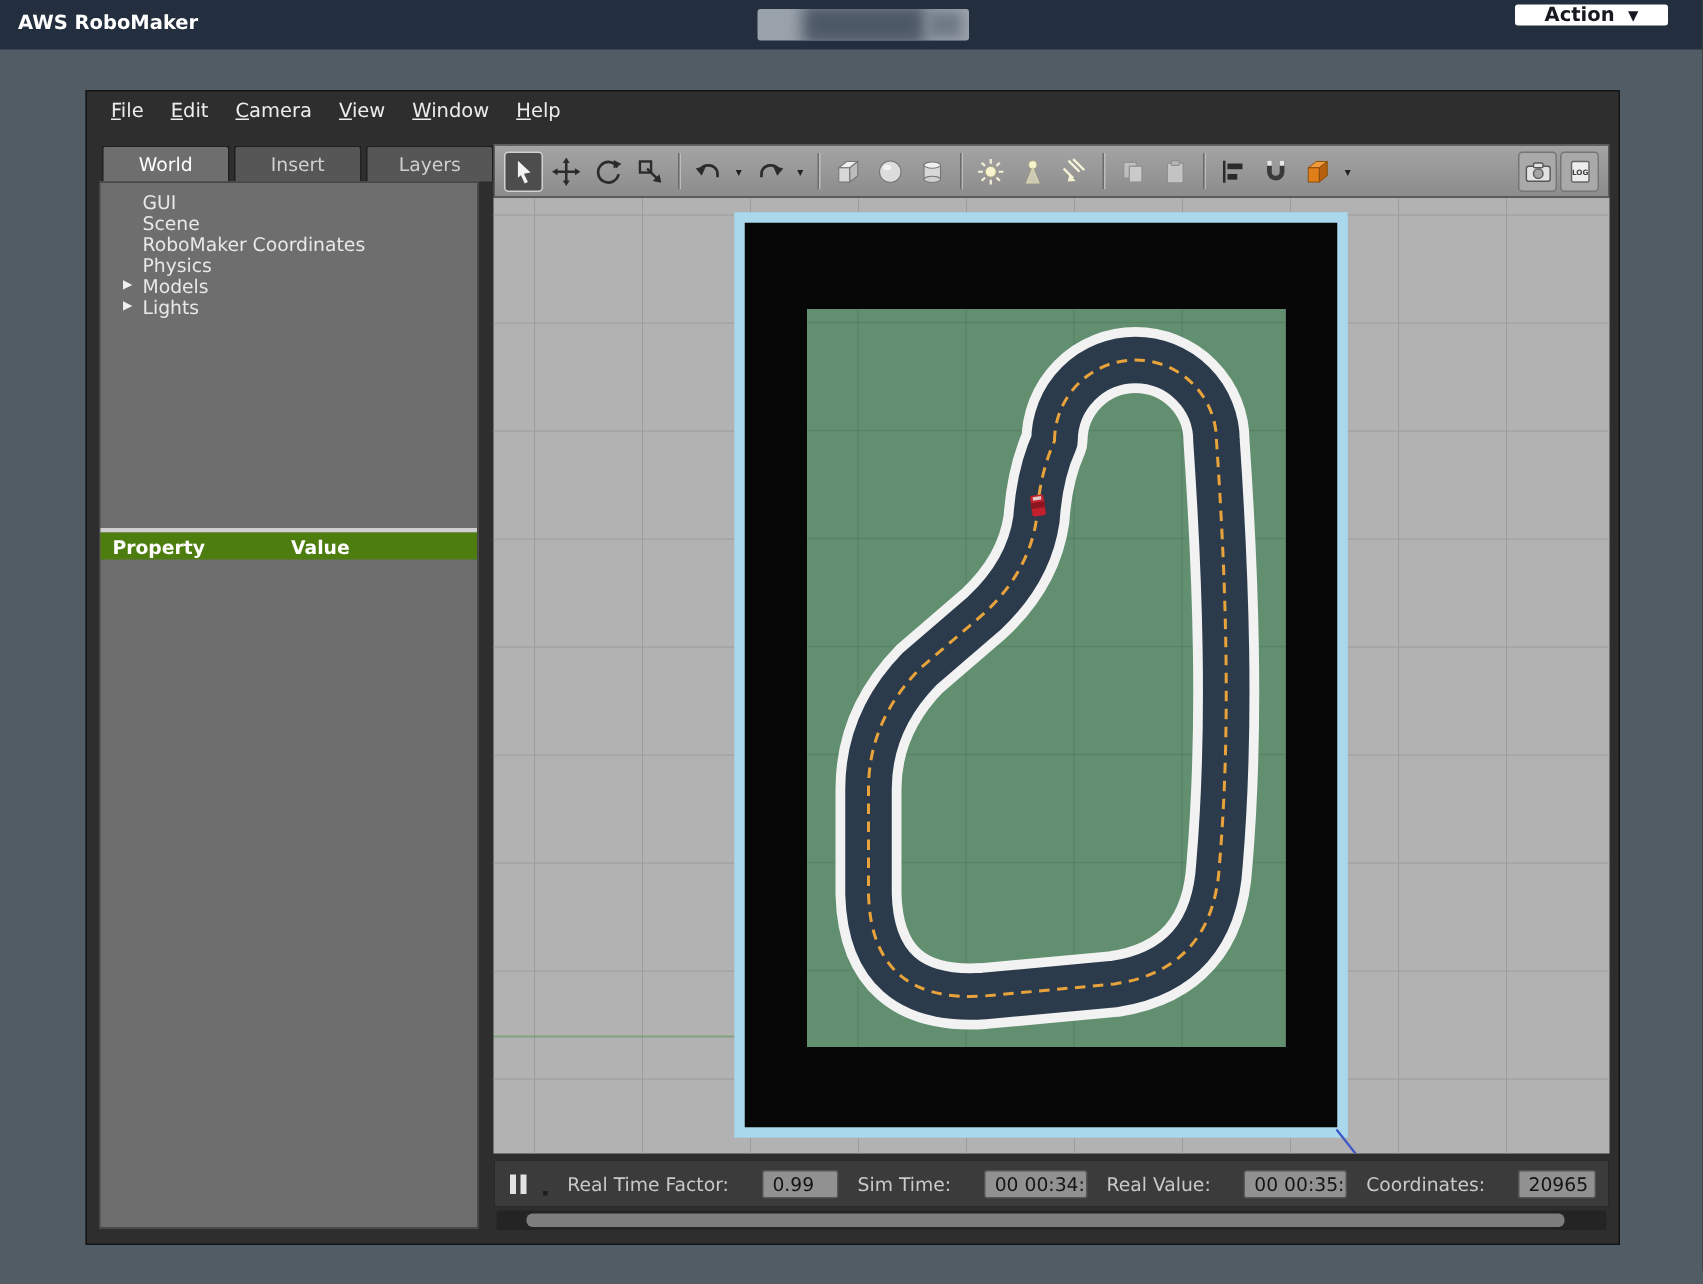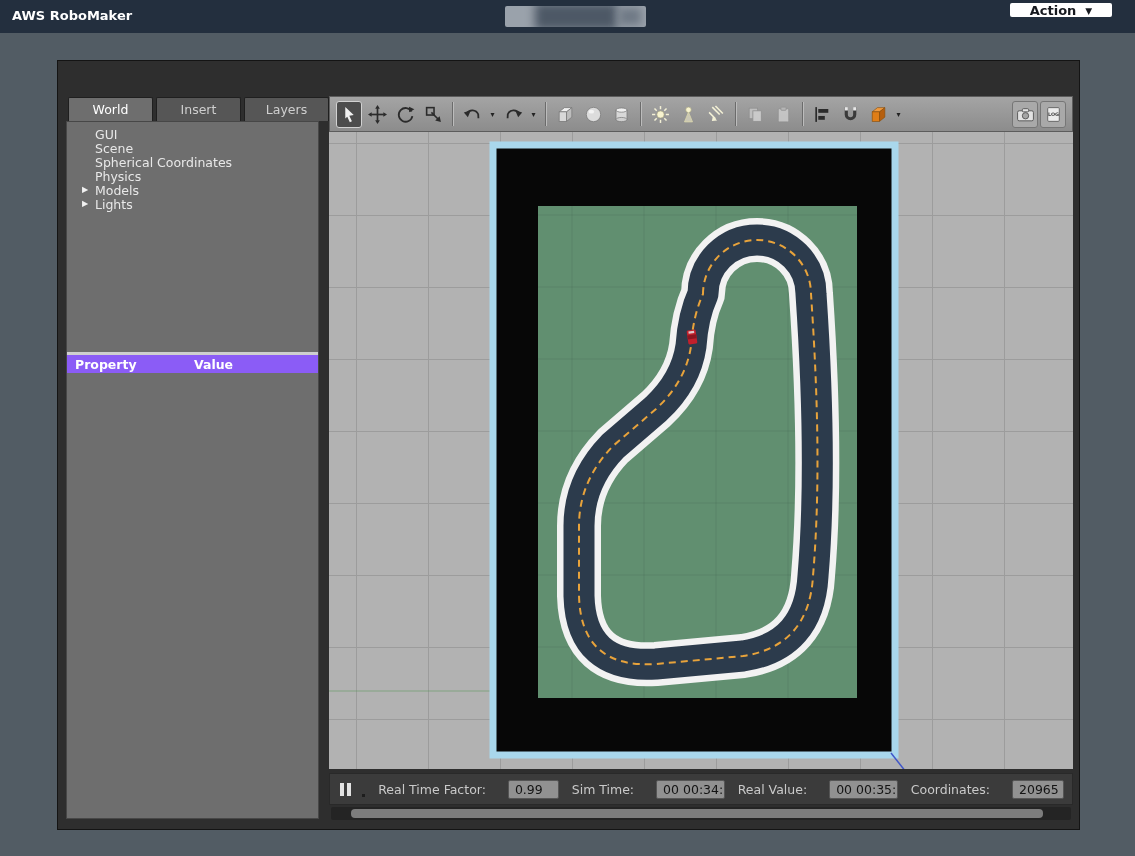--- a/index.html
+++ b/index.html
@@ -27,21 +27,21 @@
   .tabs{position:absolute;left:10px;top:36px;display:flex;gap:3px}
   .tab{width:85px;height:24px;font-size:12.5px;display:flex;align-items:center;justify-content:center;
     border:1px solid #1f1f1f;border-bottom:none;background:#565656;color:#cfcfcf;border-radius:2px 2px 0 0;cursor:pointer}
   .tab.active{background:#6e6e6e;color:#ffffff}
   .side-panel{position:absolute;left:8px;top:60px;width:253px;height:698px;background:#6e6e6e;border:1px solid #474747}
   .tree{padding-top:5px}
   .tree-item{height:14px;display:flex;align-items:center;color:#e8e8e8;font-size:12.5px;padding-left:28px;cursor:default}
   .tree-item.expandable{padding-left:15px;gap:4px}
   .expander{font-size:8px;color:#f2f2f2;width:9px;line-height:1}
   .prop-splitter{position:absolute;left:0;top:230px;width:100%;height:3px;background:#cfcfcf}
-  .prop-header{position:absolute;left:0;top:233px;width:100%;height:18px;background:#8b5cf6;display:grid;
+  .prop-header{position:absolute;left:0;top:233px;width:100%;height:18px;background:#4d7c0f;display:grid;
     grid-template-columns:119px 1fr;align-items:center;color:#ffffff;font-size:12.5px;font-weight:bold}
   .prop-header span{padding-left:8px}
 
   
   .viewport{position:absolute;left:271px;top:35px;width:744px;height:673px}
   .toolbar{position:absolute;left:0;top:0;width:744px;height:36px;background:linear-gradient(#a4a4a4,#8c8c8c);
     border:1px solid #5c5c5c;display:flex;align-items:center;padding:0 6px;gap:2px}
   .tbtn{width:26px;height:27px;border:1px solid transparent;background:transparent;border-radius:3px;display:flex;
     align-items:center;justify-content:center;padding:0;cursor:pointer}
   .tbtn.selected{background:#4d4d4d;border:1px solid #d2d2d2}
@@ -81,37 +81,45 @@
     <div class="blob2"></div>
   </div>
   <button class="action-btn">
     <span>Action</span>
     <span class="action-caret">▼</span>
   </button>
 </header>
 
 <div class="gz-window">
 
+  <nav class="menubar">
+    <span class="menu-item">File</span>
+    <span class="menu-item">Edit</span>
+    <span class="menu-item">Camera</span>
+    <span class="menu-item">View</span>
+    <span class="menu-item">Window</span>
+    <span class="menu-item">Help</span>
+  </nav>
 
   <div class="tabs">
     <div class="tab active">World</div>
     <div class="tab">Insert</div>
     <div class="tab">Layers</div>
   </div>
 
   <div class="side-panel">
     <div class="tree">
       <div class="tree-item">
         <span>GUI</span>
       </div>
       <div class="tree-item">
         <span>Scene</span>
       </div>
       <div class="tree-item">
-        <span>Spherical Coordinates</span>
+        <span>RoboMaker Coordinates</span>
       </div>
       <div class="tree-item">
         <span>Physics</span>
       </div>
       <div class="tree-item expandable">
         <span class="expander">▶</span>
         <span>Models</span>
       </div>
       <div class="tree-item expandable">
         <span class="expander">▶</span>

